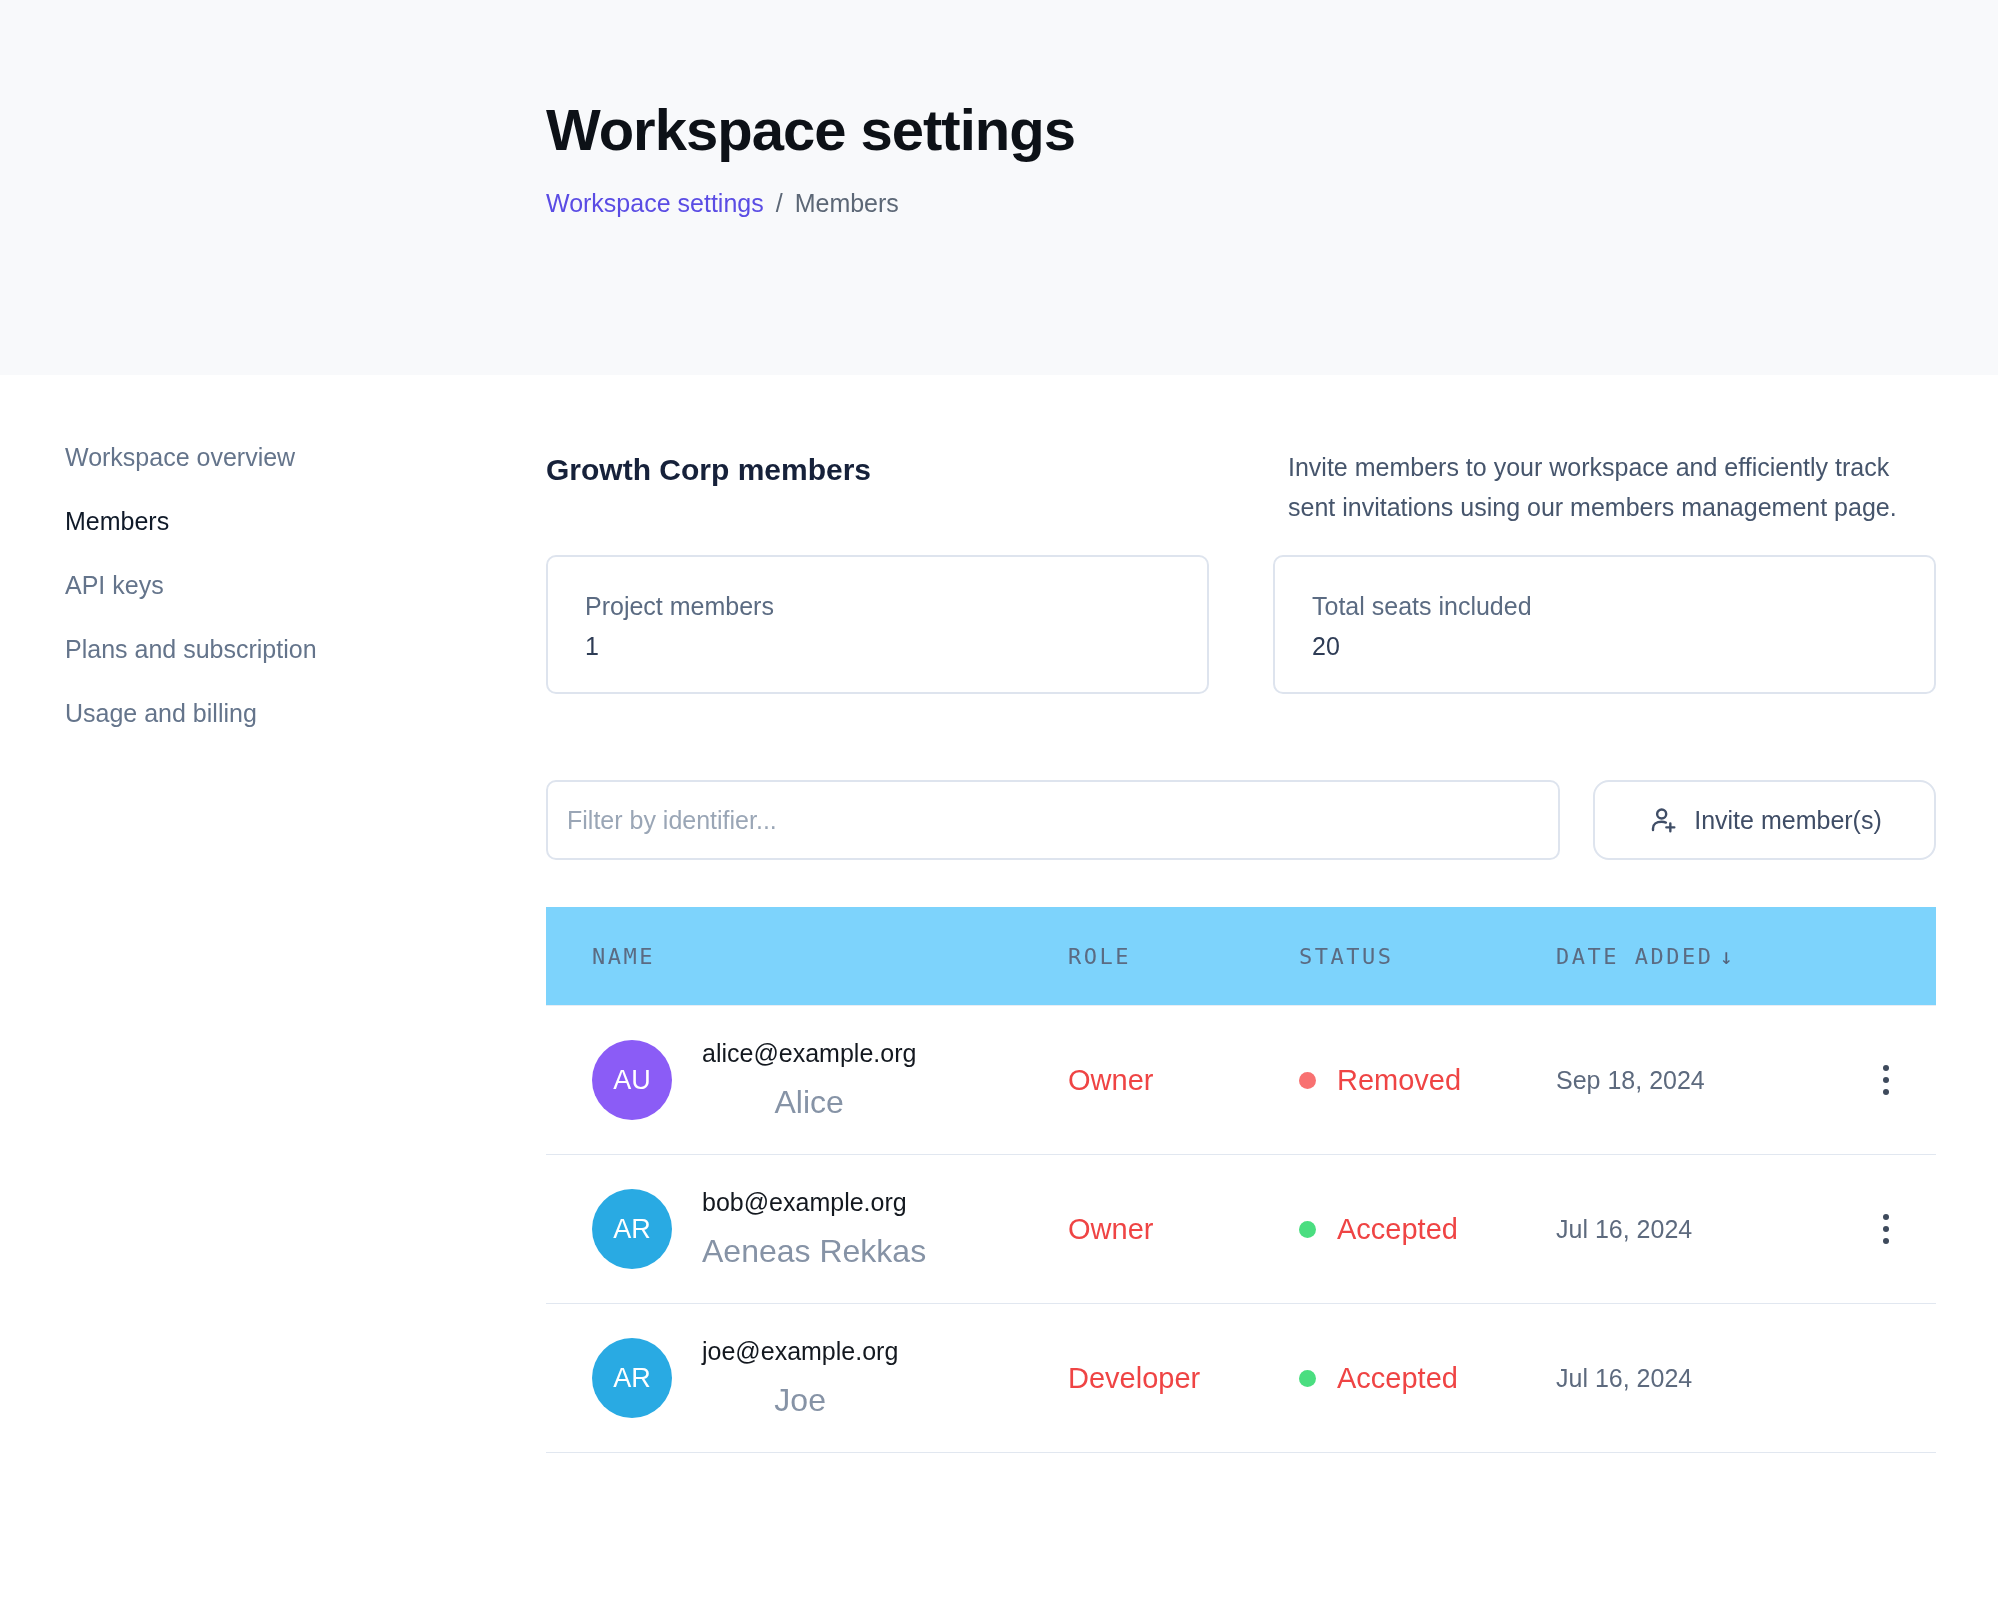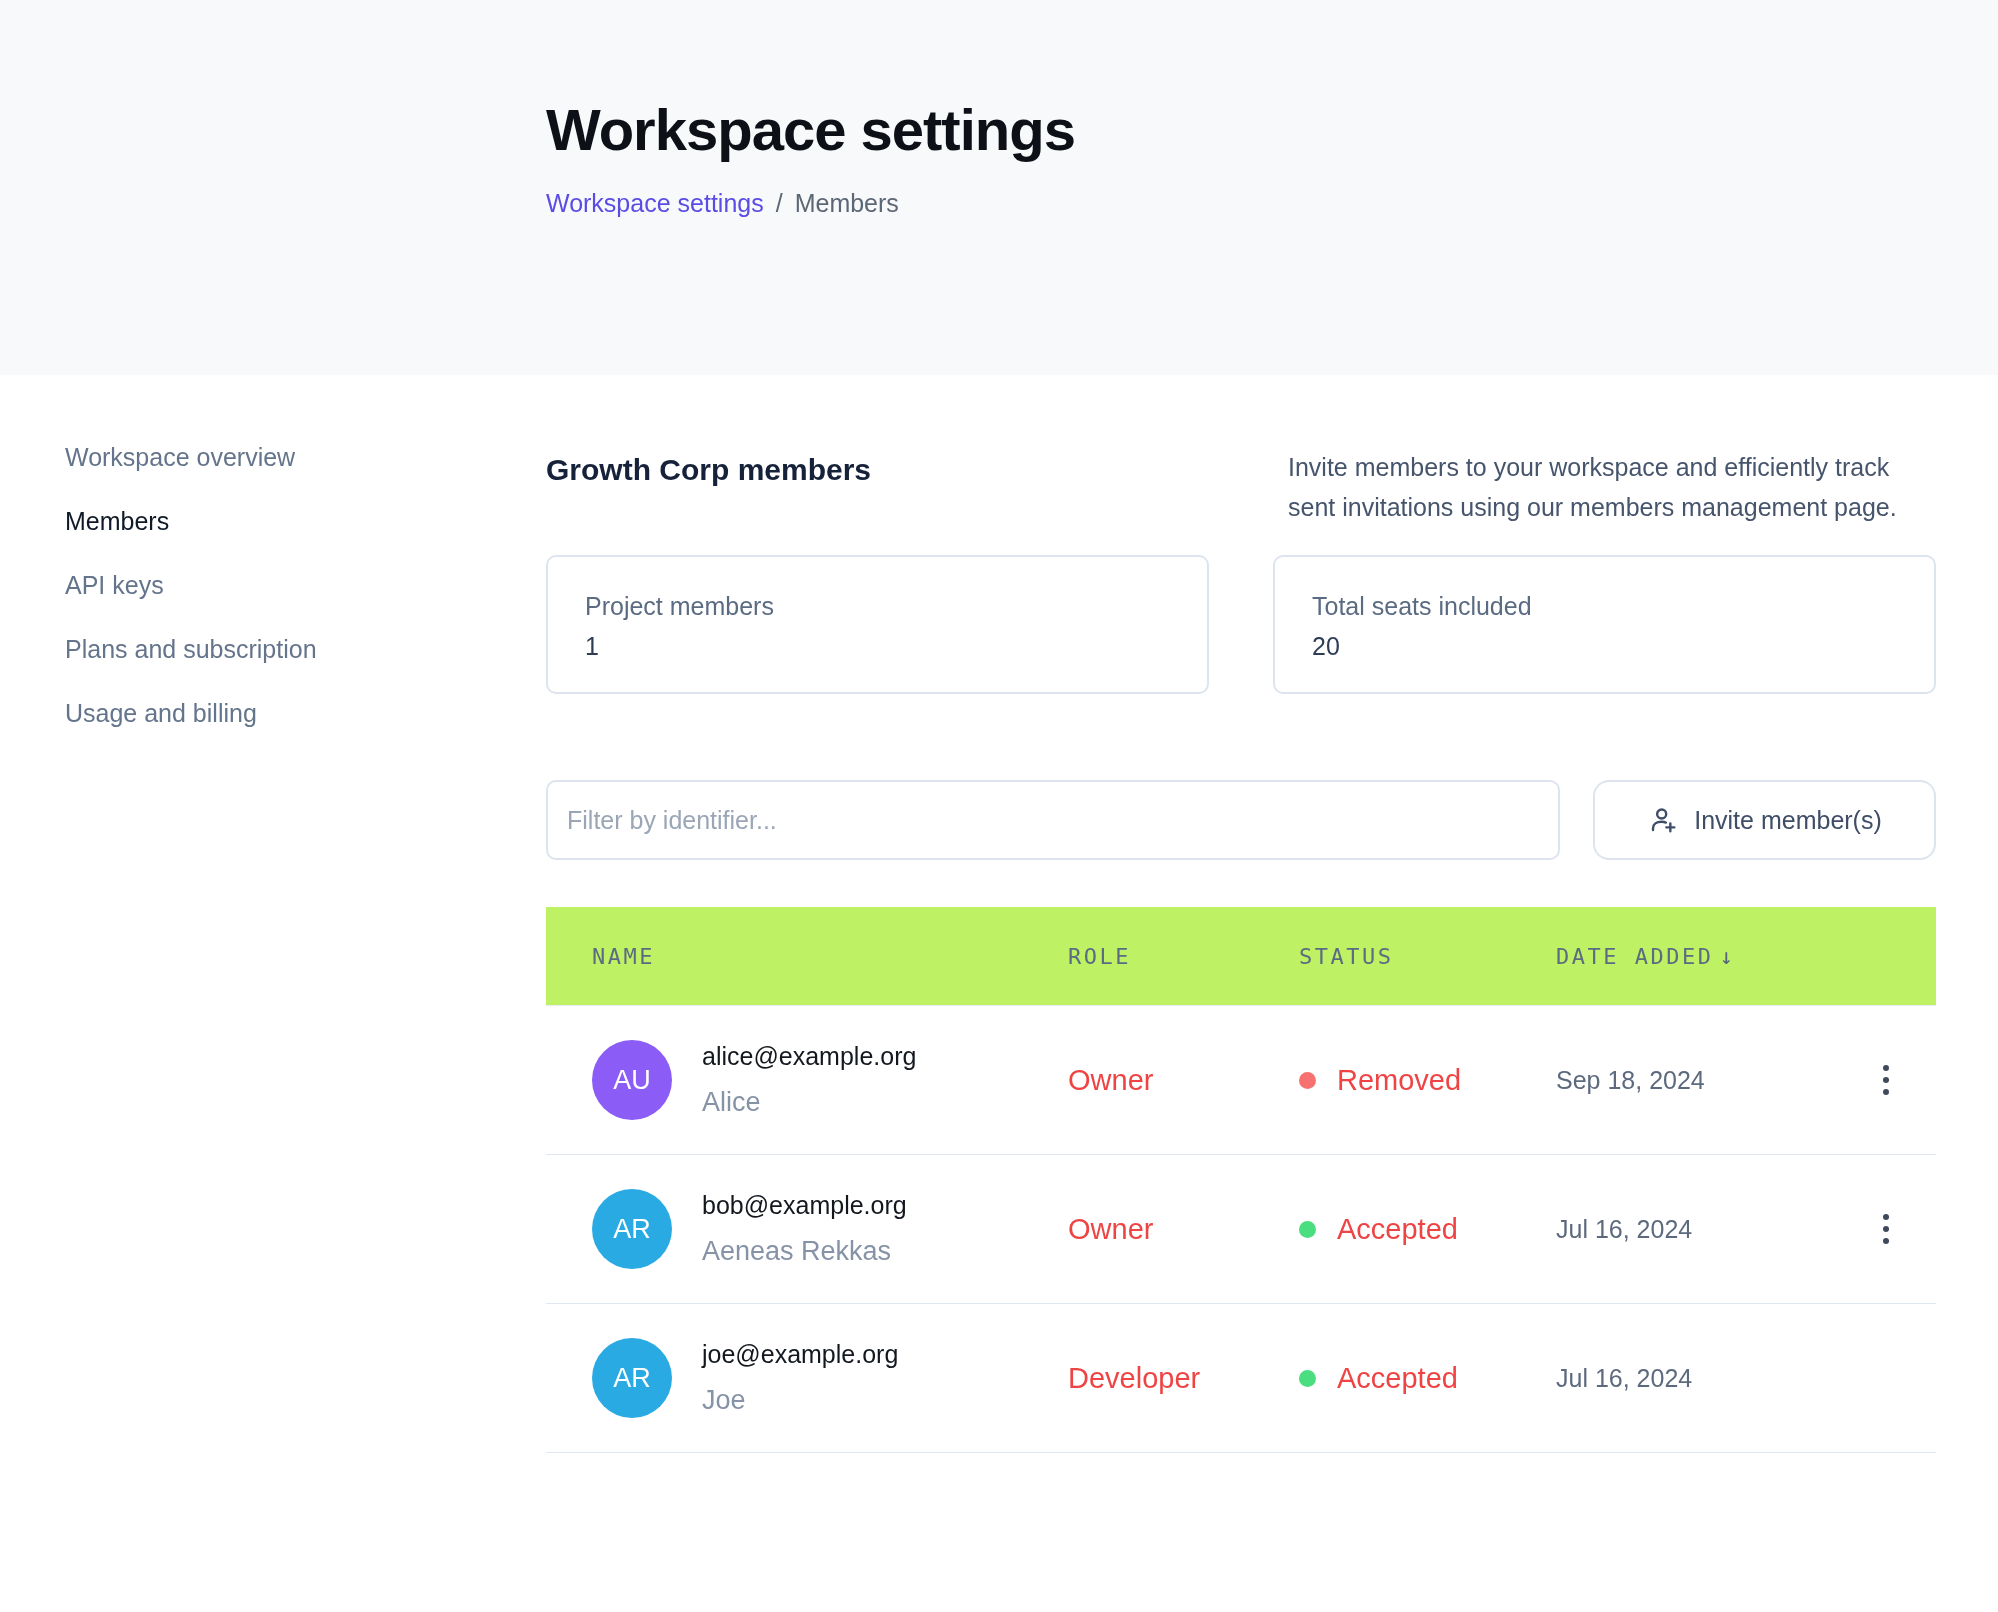--- a/index.html
+++ b/index.html
@@ -38,35 +38,35 @@
   .filter-input::placeholder { color:#9aa6b6; }
   .invite-btn { width:343px; height:80px; margin-left:33px; background:#fff;
                 border:2px solid #dee4ee; border-radius:16px; display:flex;
                 align-items:center; justify-content:center; gap:15px; cursor:pointer;
                 font-size:25px; font-weight:500; color:#3f4d66;
                 font-family:"Liberation Sans", sans-serif; }
   .invite-btn svg { flex:none; }
 
   
   .table { margin-top:47px; width:1390px; }
-  .thead { height:99px; background:#bef264; display:grid;
+  .thead { height:99px; background:#7dd3fc; display:grid;
            grid-template-columns:476px 231px 257px 310px 1fr;
            align-items:center; padding-left:46px;
            font-family:"DejaVu Sans Mono", monospace; font-size:22px;
            letter-spacing:2.5px; color:#5b6b82; border-bottom:1px solid #e8edf4; }
   .th { white-space:nowrap; }
   .sort-arrow { margin-left:6px; letter-spacing:0; color:#53627a; }
 
   .trow { height:149px; display:grid; grid-template-columns:476px 231px 257px 310px 1fr;
           align-items:center; padding-left:46px; border-bottom:1px solid #e1e7f0; }
   .cell-name { display:flex; align-items:center; gap:30px; }
   .avatar { width:80px; height:80px; border-radius:50%; background:#29aae3; color:#fff;
             font-size:27px; display:flex; align-items:center; justify-content:center; flex:none; }
   .id-email { font-size:25px; color:#13181f; font-weight:500; }
-  .id-name { font-size:27px; color:#8693a6; margin-top:16px; }
+  .id-name { font-size:32px; color:#8693a6; margin-top:16px;text-align:center; }
   .cell-role, .status-label { font-size:29px; color:#ef4444; }
   .cell-status { display:flex; align-items:center; gap:21px; }
   .status-dot { width:17px; height:17px; border-radius:50%; flex:none; }
   .cell-date { font-size:25px; color:#5d6a7e; }
   .kebab { width:40px; height:44px; display:flex; flex-direction:column; gap:6px;
            align-items:center; justify-content:center; cursor:pointer; }
   .kebab i { width:6px; height:6px; border-radius:50%; background:#3e4a5c; display:block; }
 </style>
 </head>
 <body>

